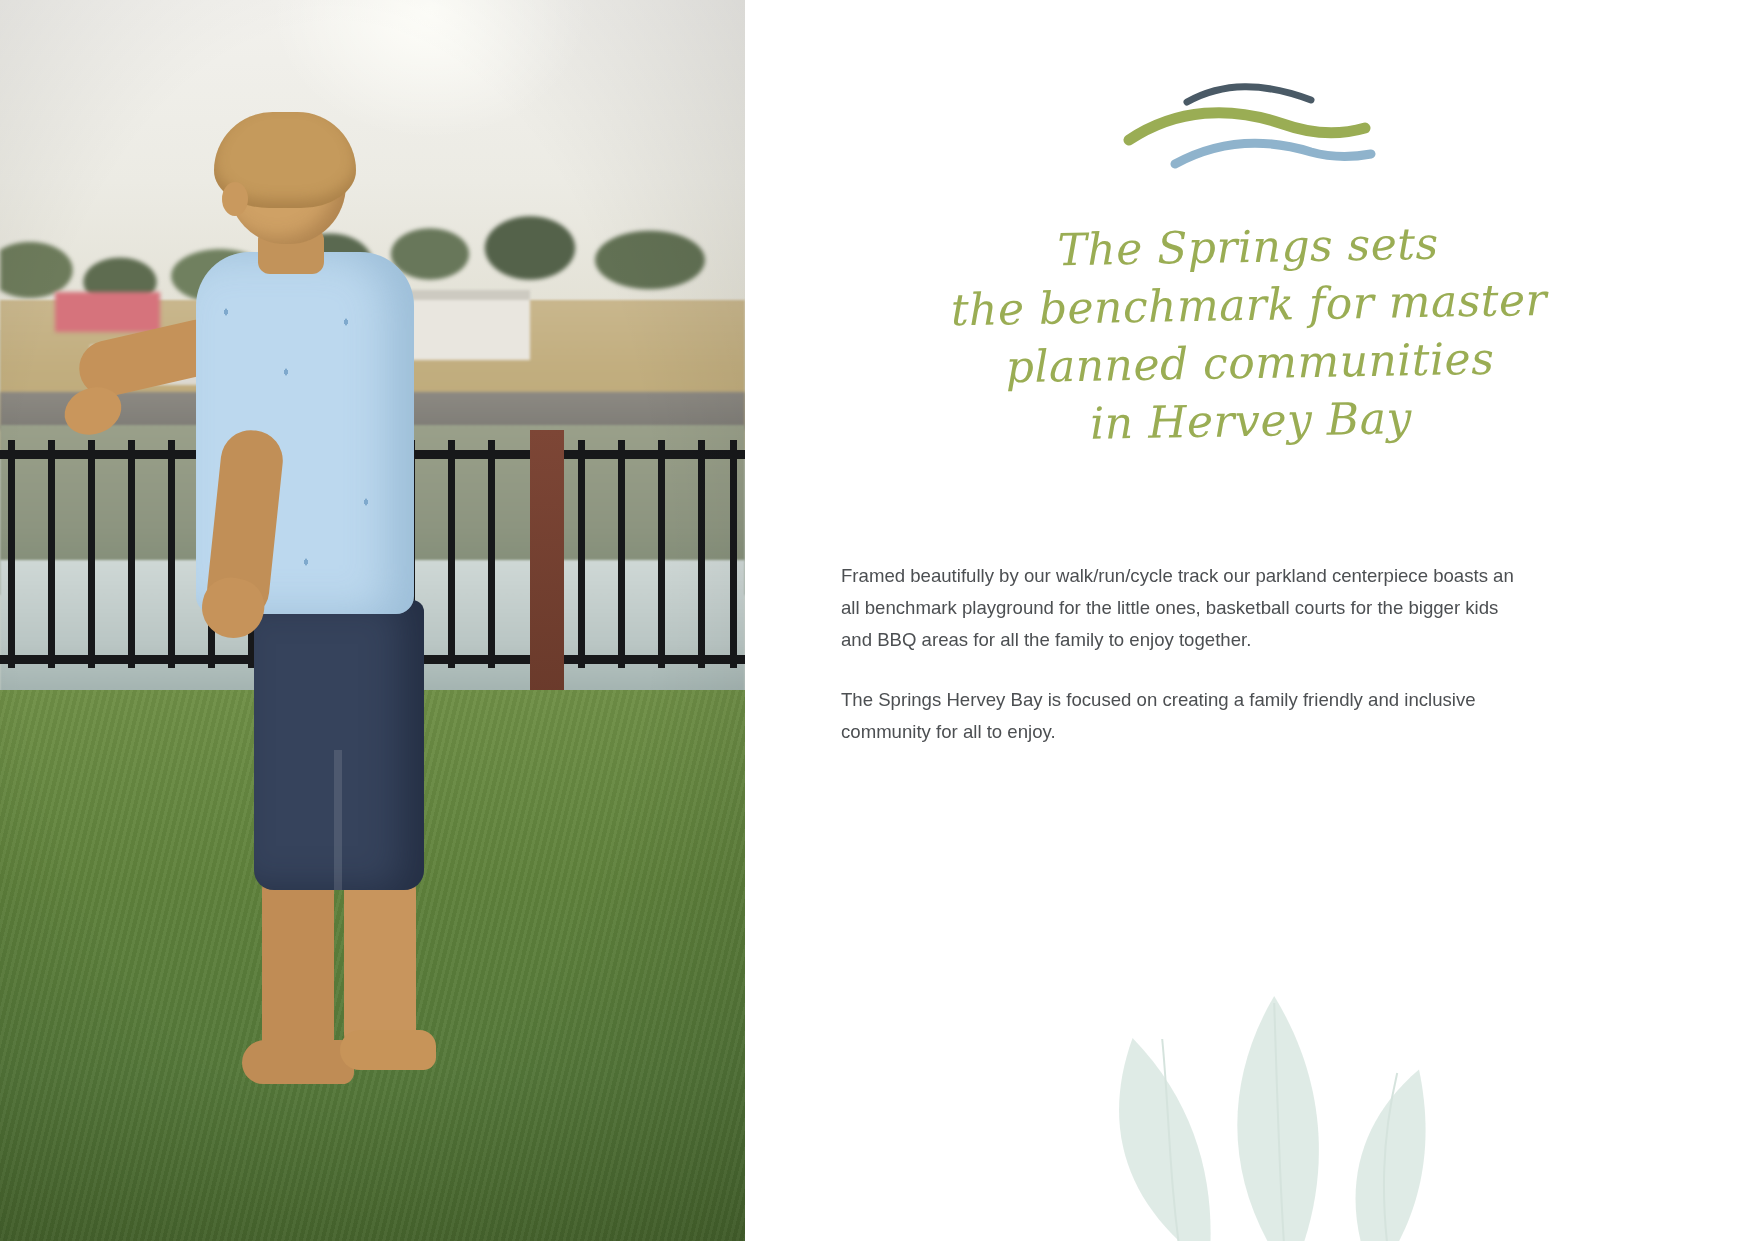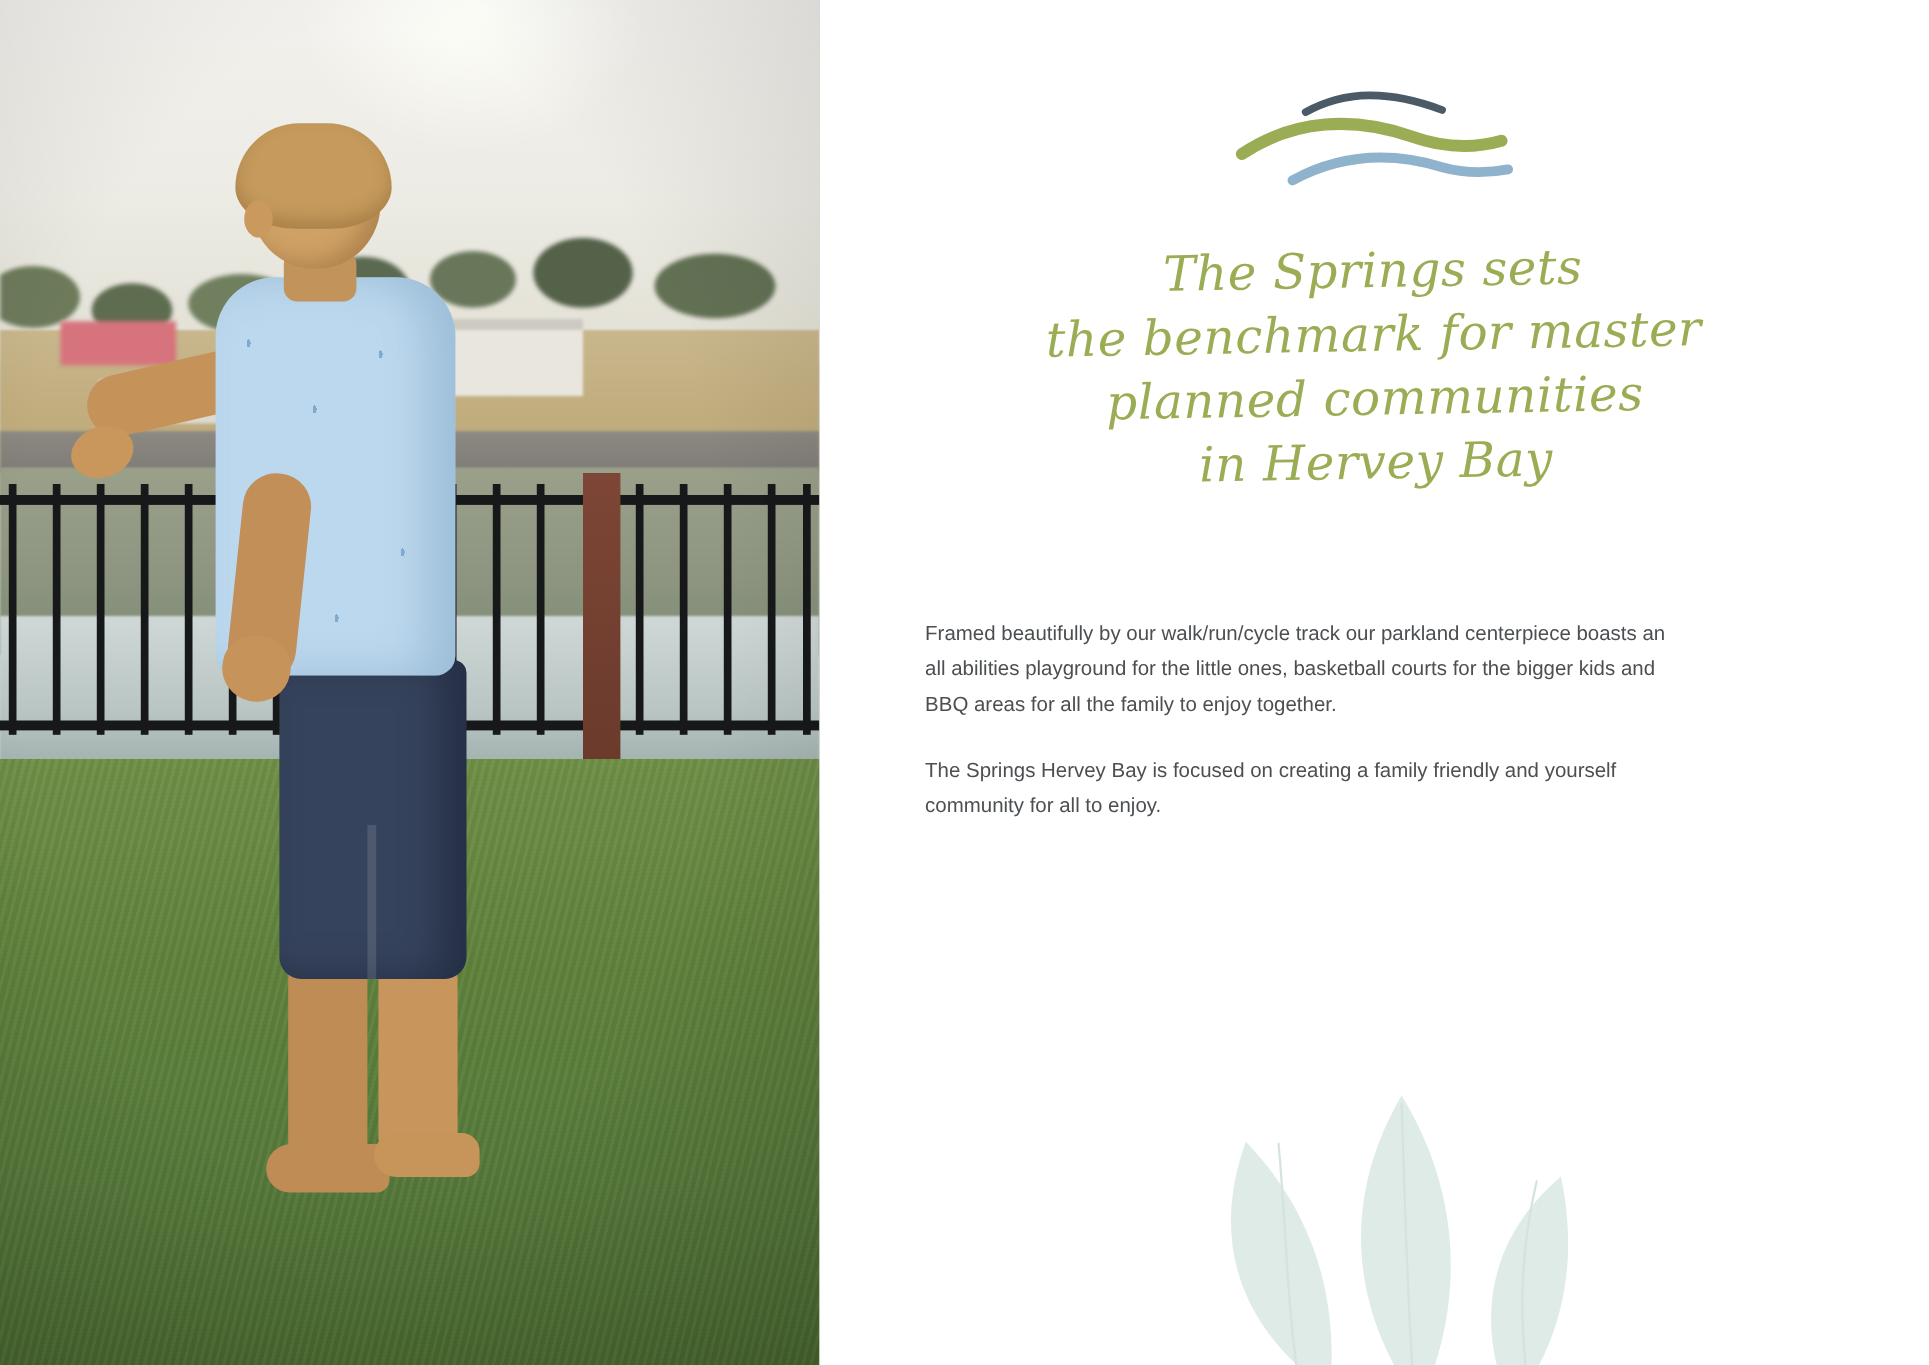--- a/index.html
+++ b/index.html
@@ -365,22 +365,22 @@
     </div>
 
     <div class="headline">
       <span class="hl">The Springs sets</span>
       <span class="hl">the benchmark for master</span>
       <span class="hl">planned communities</span>
       <span class="hl">in Hervey Bay</span>
     </div>
 
     <div class="body-copy">
-      <p>Framed beautifully by our walk/run/cycle track our parkland centerpiece boasts an all abilities playground for the little ones, basketball courts for the bigger kids and BBQ areas for all the family to enjoy together.</p>
-      <p>The Springs Hervey Bay is focused on creating a family friendly and yourself community for all to enjoy.</p>
+      <p>Framed beautifully by our walk/run/cycle track our parkland centerpiece boasts an all benchmark playground for the little ones, basketball courts for the bigger kids and BBQ areas for all the family to enjoy together.</p>
+      <p>The Springs Hervey Bay is focused on creating a family friendly and inclusive community for all to enjoy.</p>
     </div>
 
     <div class="leaves">
       <svg viewBox="0 0 480 300" width="480" height="300" aria-hidden="true">
         <g fill="#c6dbd2">
           <path d="M150,300 C90,230 80,150 130,70 C180,150 180,230 160,300 Z" transform="rotate(-12 150 200)"></path>
           <path d="M250,300 C195,215 195,120 245,35 C300,125 300,220 268,300 Z"></path>
           <path d="M350,300 C315,235 320,165 370,105 C400,180 395,245 372,300 Z" transform="rotate(10 360 220)"></path>
         </g>
         <g stroke="#b3cdc2" stroke-width="2" fill="none">

